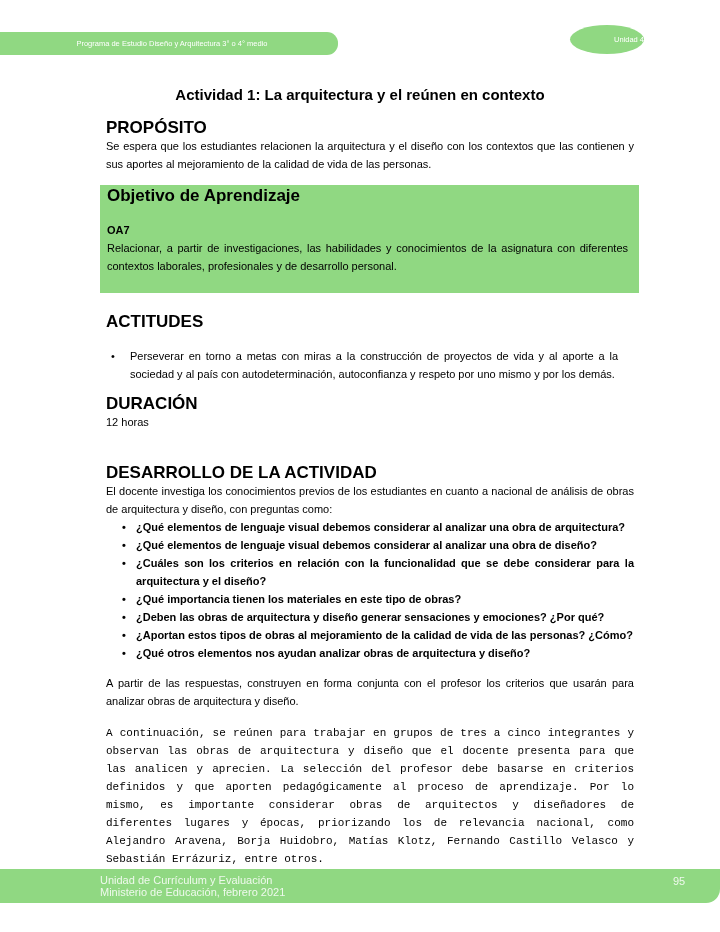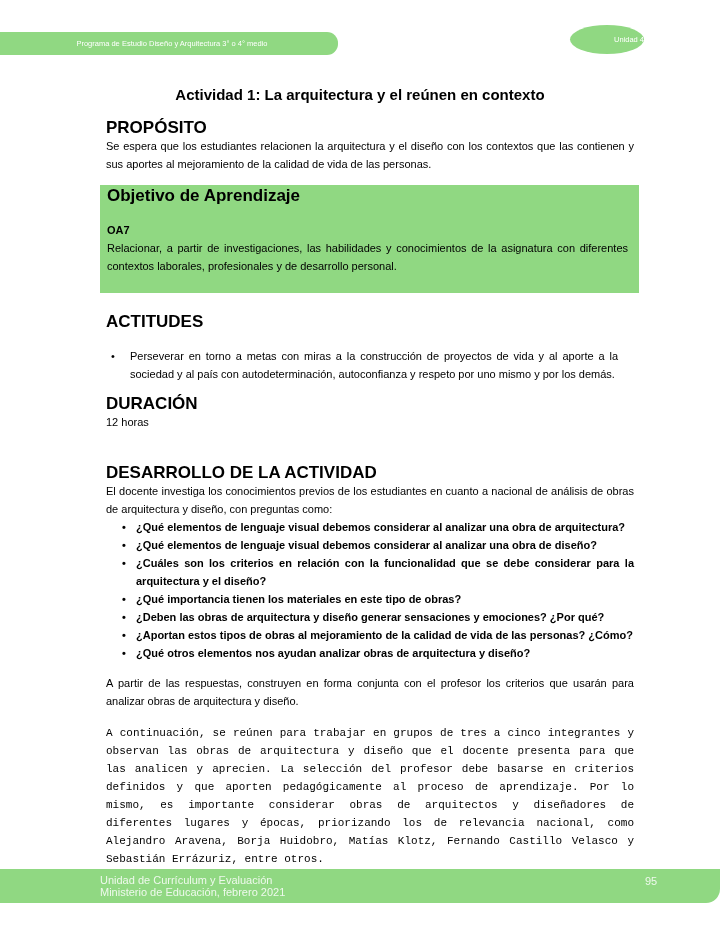--- a/index.html
+++ b/index.html
@@ -53,21 +53,21 @@
   .qlist li::before { content:"\2022"; position:absolute; left:16px; top:0; }
   .paras p { margin:12px 0 0 0; }
   .paras p + p { margin-top:14px;font-family:Liberation Mono, monospace; }
   
   .footer-bar {
     position:absolute; left:0; top:869px; width:720px; height:34px;
     background:var(--green); border-radius:0 0 14px 0;
     color:rgba(255,255,255,0.85); font-size:11px; line-height:11.5px;
   }
   .footer-text { position:absolute; left:100px; top:6px; }
-  .page-num { position:absolute; left:600px; top:7px;padding-left:45px; }
+  .page-num { position:absolute; left:628px; top:7px;padding-left:45px; }
 </style>
 </head>
 <body>
 
 <div class="header-bar">
   <span>Programa de Estudio Diseño y Arquitectura 3° o 4° medio</span>
 </div>
 <div class="unit-pill">
   <span>Unidad 4</span>
 </div>

